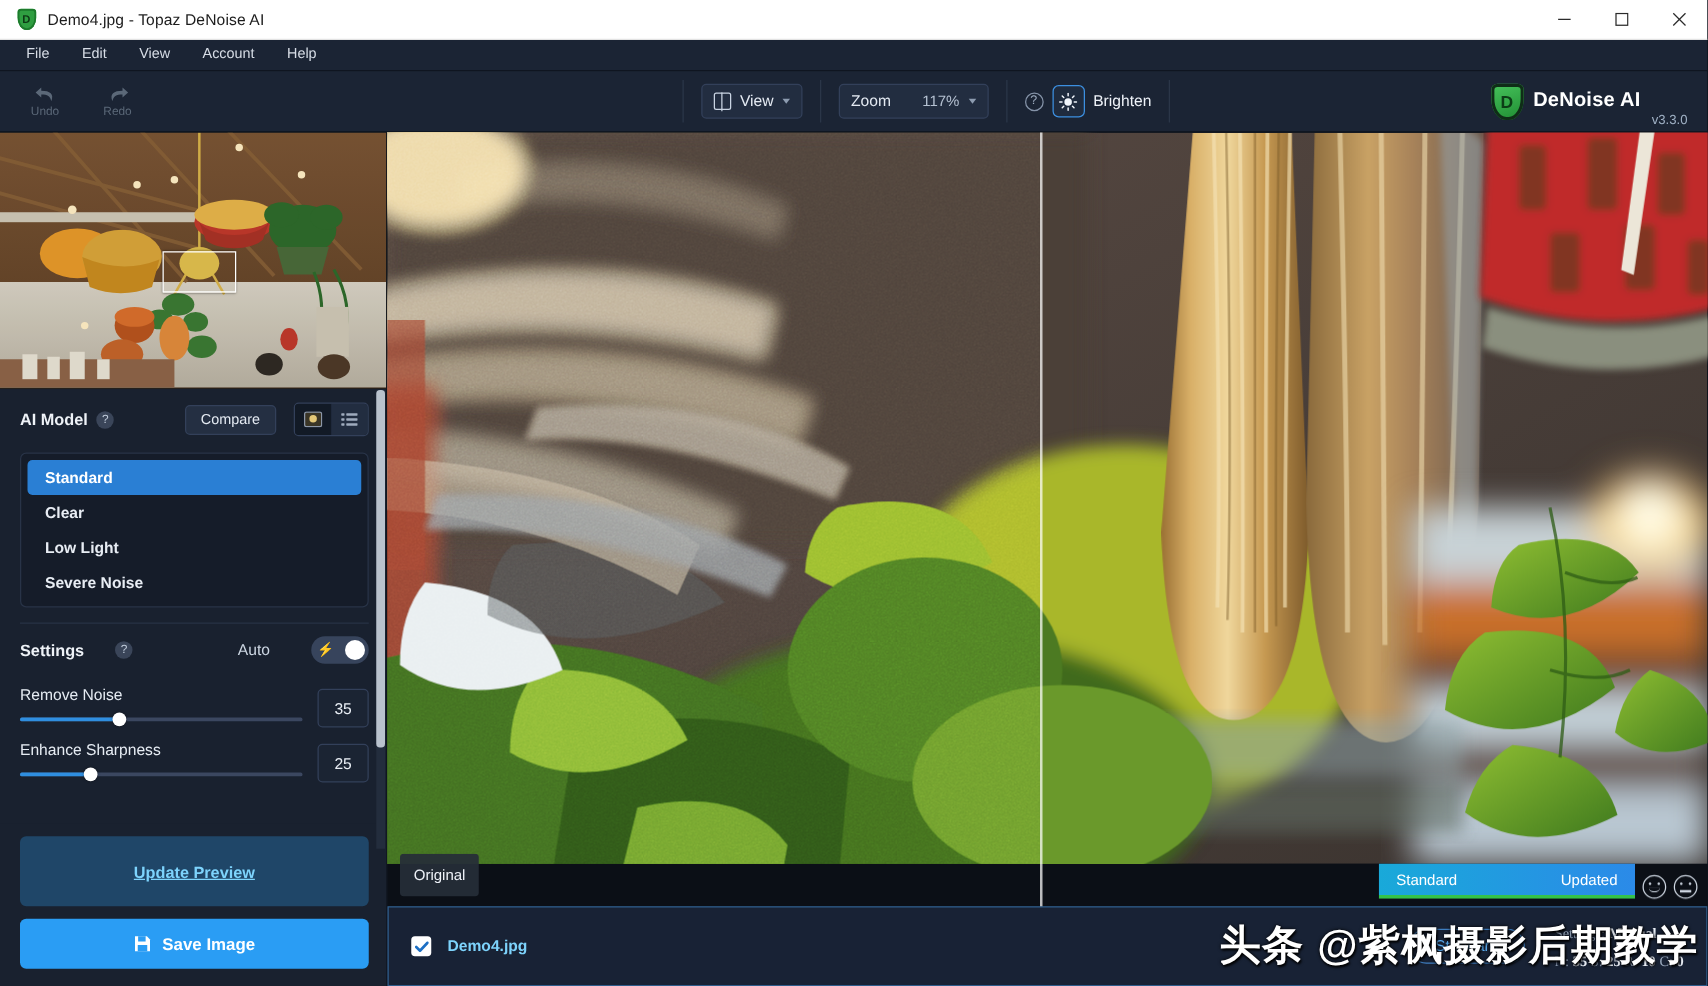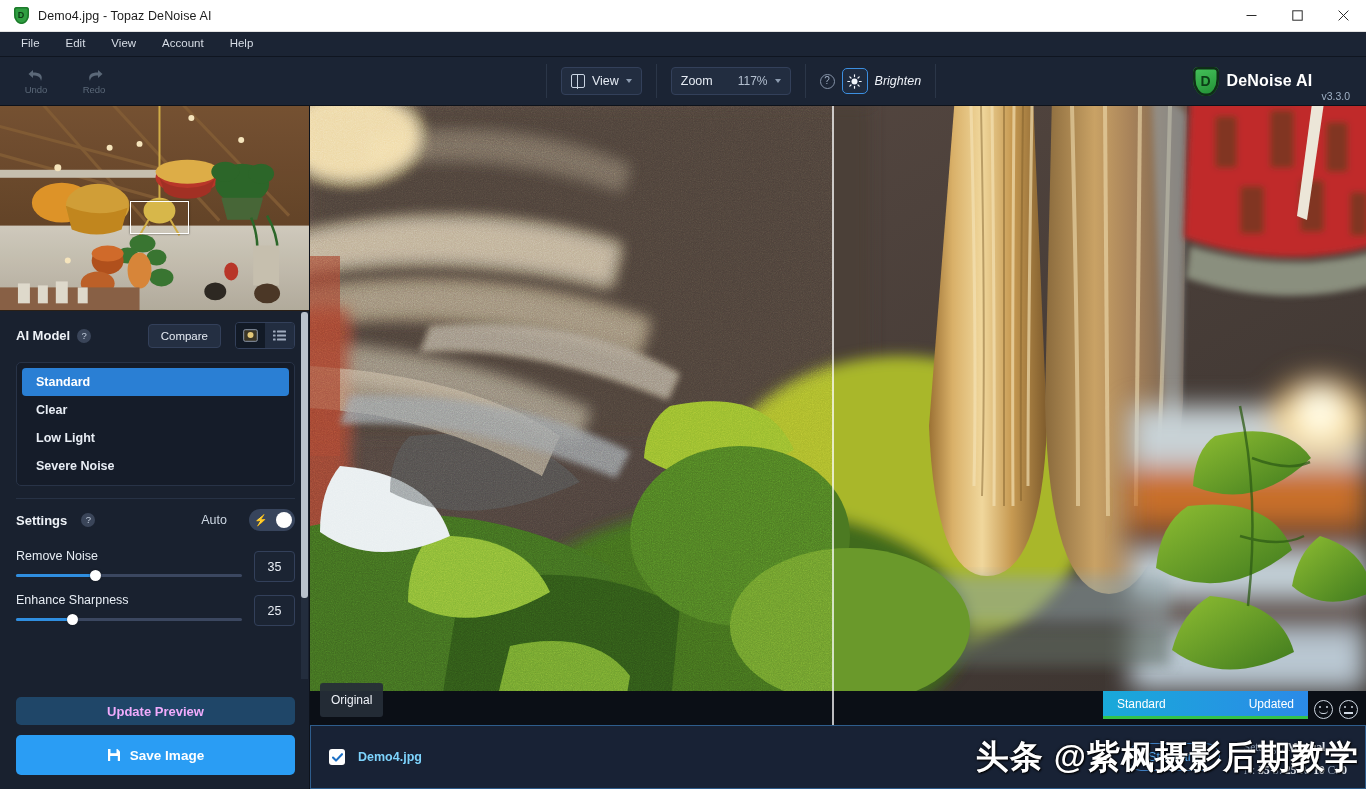--- a/index.html
+++ b/index.html
@@ -74,21 +74,21 @@
   .caret { width:0; height:0; border-left:3.5px solid transparent; border-right:3.5px solid transparent; border-top:4px solid #8d9cb0; }
   .zoom-val { color:#b4c0d0; font-size:12px; margin-left:18px; }
   .help-circle {
     width:15px; height:15px; border-radius:50%; border:1.4px solid #8593a8;
     font-size:10px; color:#9fadc0; display:flex; align-items:center; justify-content:center; line-height:1;
   }
   .brighten-ico {
     width:26px; height:26px; border-radius:5px; background:#1f2b3e;
     border:1.6px solid #3c8fe0; display:flex; align-items:center; justify-content:center;
   }
-  .brighten-lbl { font-size:12.5px; color:#eef2f8;font-style:italic; }
+  .brighten-lbl { font-size:12.5px; color:#eef2f8; }
   .brand {
     position:absolute; right:16px; top:0; height:100%;
     display:flex; align-items:center; gap:8px;
   }
   .brand-shield {
     width:26px; height:29px; border-radius:5px 5px 12px 12px/5px 5px 17px 17px;
     background:linear-gradient(160deg,#47c45c,#1f8c32);
     display:flex; align-items:center; justify-content:center;
     font-size:14px; font-weight:bold; color:#0c3d16;
     box-shadow: inset 0 0 0 2.5px #0f2d17;
@@ -141,21 +141,21 @@
     border:1px solid #283347; border-radius:5px; padding:5px;
   }
   .model-item {
     padding:7px 14px; font-size:12.5px; color:#e8edf4; border-radius:4px; font-weight:bold;
   }
   .model-item.selected { background:#2a7fd4; color:#fff; }
   .model-item.disabled { color:#6b7787; font-weight:normal; }
 
   .divider { height:1px; background:#273245; margin:12px 14px 0 16px; }
 
-  .settings-head { display:flex; align-items:center; padding:10px 14px 8px 16px; gap:14px; }
+  .settings-head { display:flex; align-items:center; padding:10px 14px 8px 16px; gap:25px; }
   .auto-lbl { font-size:12.5px; color:#cdd7e3; margin-right:8px; }
   .toggle {
     width:46px; height:22px; border-radius:12px; background:#37445c;
     position:relative; display:flex; align-items:center; padding:0 3px;
   }
   .toggle .bolt { font-size:11px; color:#f2f6fb; margin-left:2px; line-height:1; }
   .toggle .knob {
     position:absolute; right:3px; width:16px; height:16px; border-radius:50%; background:#ffffff;
   }
 
@@ -176,23 +176,24 @@
   }
 
   .panel-bar {
     position:absolute; right:1px; top:206px; width:7px; bottom:110px;
     background:#232d3d;
   }
   .panel-bar .thumb { position:absolute; left:0; right:0; top:0; height:78%; background:#b9c2cd; border-radius:3px; }
 
   .left-actions { padding:10px 14px 14px 16px; background:#19212f; }
   .btn-update {
-    width:100%; height:28px; border-radius:5px; background:#1f4668; color:#f0abfc;
+    width:100%; height:56px; border-radius:5px; background:#1f4668; color:#7dd3fc;
     display:flex; align-items:center; justify-content:center; font-size:13px; font-weight:bold;
     margin-bottom:10px;
+    text-decoration:underline;
   }
   .btn-save {
     width:100%; height:40px; border-radius:5px; background:#2a9df4; color:#ffffff;
     display:flex; align-items:center; justify-content:center; gap:9px; font-size:13.5px; font-weight:bold;
   }
   .save-ico { width:14px; height:14px; }
 
   
   .canvas-wrap { flex:1; position:relative; min-width:0; display:flex; flex-direction:column; }
   .canvas { position:relative; flex:1; overflow:hidden; background:#0b0f16; }

